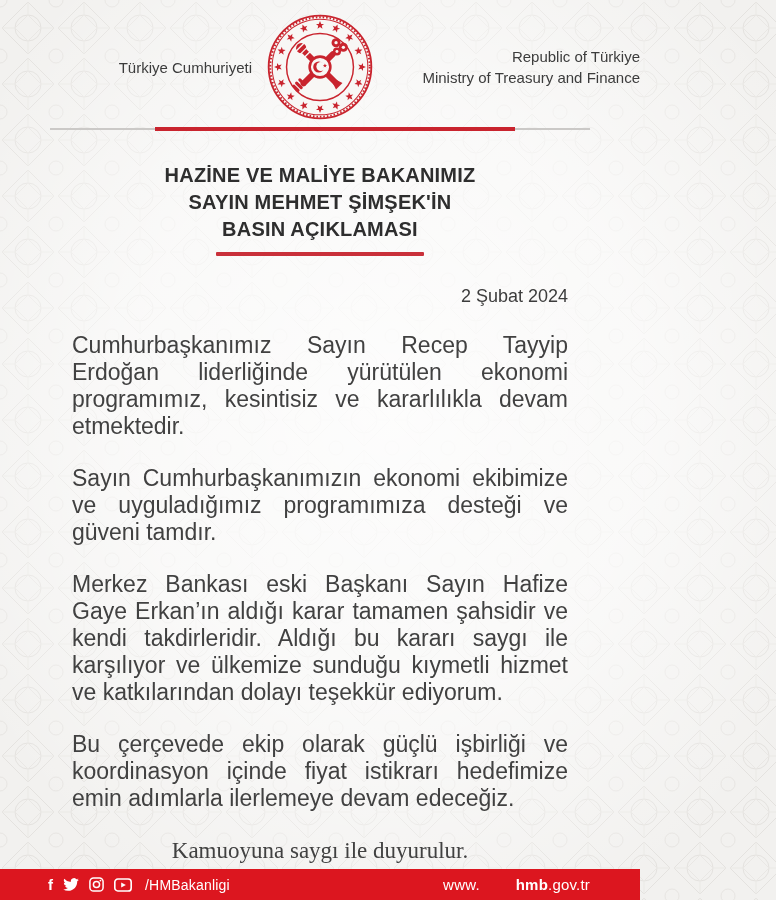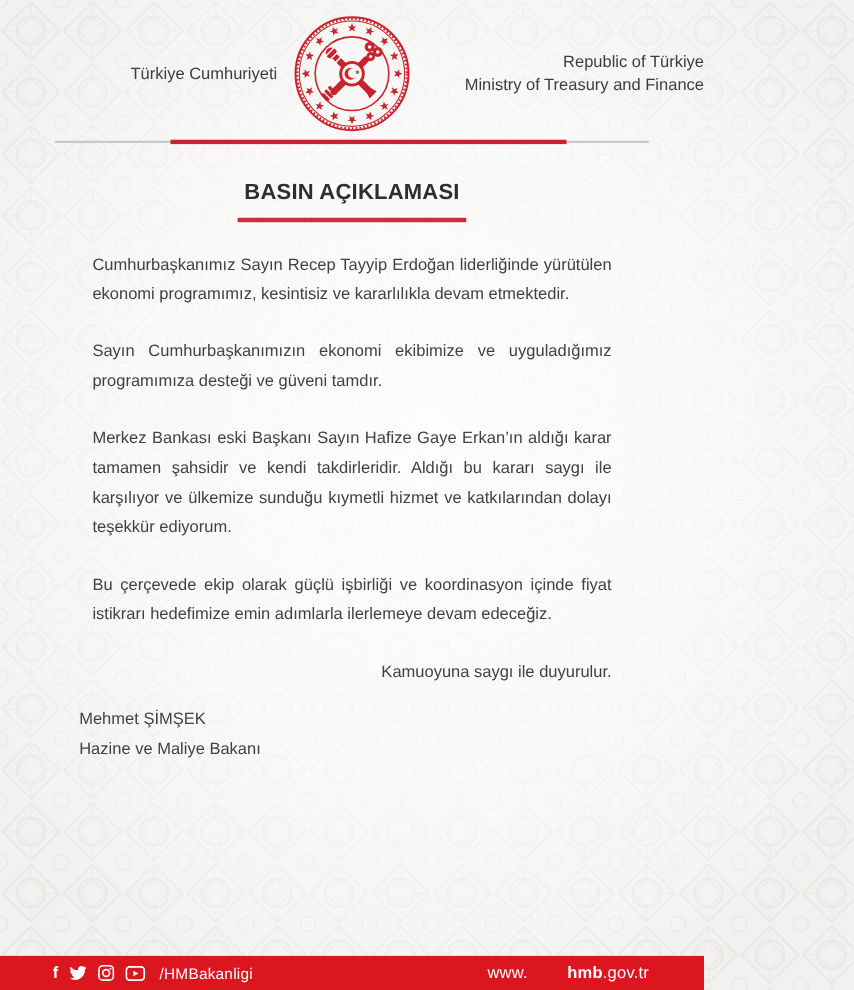--- a/index.html
+++ b/index.html
@@ -25,22 +25,22 @@
   .divider .red-seg{position:absolute;top:-1px;left:calc(50% - 165px);width:360px;height:4px;background:#c9242e;}
 
   
   .title-block{margin-top:32px;text-align:center;}
   .title-line{font-weight:bold;font-size:20px;line-height:27px;color:#2e2e2e;letter-spacing:.2px;}
   .title-underline{width:208px;height:4px;background:#c9303a;margin:9px auto 0;border-radius:1px;}
 
   
   .content{padding:0 72px;color:#414141;}
   .date-line{text-align:right;font-size:18px;color:#3c3c3c;margin-top:30px;}
-  .content p{margin:25px 12px 0;font-size:15px;line-height:27px;text-align:justify;}
-  .content p.no-justify{text-align:right;}
+  .content p{margin:25px 0 0;font-size:23px;line-height:27px;text-align:justify;}
+  .content p.no-justify{text-align:center;font-family:Liberation Serif, serif;}
   .signature{margin-top:16px;font-size:15px;line-height:27px;}
 
   
   .footer{
     position:absolute;left:0;right:0;bottom:0;height:31px;
     background:#dc161f;color:#ffffff;
     display:flex;align-items:center;justify-content:space-between;
     padding:0 50px 0 48px;z-index:2;
   }
   .social{display:flex;align-items:center;gap:10px;}
@@ -147,25 +147,28 @@
         <div>Republic of Türkiye</div>
         <div>Ministry of Treasury and Finance</div>
       </div>
     </div>
 
     <div class="divider">
       <span class="red-seg"></span>
     </div>
 
     <div class="title-block">
+      <div class="title-line">HAZİNE VE MALİYE BAKANIMIZ</div>
+      <div class="title-line">SAYIN MEHMET ŞİMŞEK'İN</div>
       <div class="title-line">BASIN AÇIKLAMASI</div>
       <div class="title-underline"></div>
     </div>
 
     <div class="content">
+      <div class="date-line">2 Şubat 2024</div>
 
       <p>Cumhurbaşkanımız Sayın Recep Tayyip Erdoğan liderliğinde yürütülen ekonomi programımız, kesintisiz ve kararlılıkla devam etmektedir.</p>
       <p>Sayın Cumhurbaşkanımızın ekonomi ekibimize ve uyguladığımız programımıza desteği ve güveni tamdır.</p>
       <p>Merkez Bankası eski Başkanı Sayın Hafize Gaye Erkan’ın aldığı karar tamamen şahsidir ve kendi takdirleridir. Aldığı bu kararı saygı ile karşılıyor ve ülkemize sunduğu kıymetli hizmet ve katkılarından dolayı teşekkür ediyorum.</p>
       <p>Bu çerçevede ekip olarak güçlü işbirliği ve koordinasyon içinde fiyat istikrarı hedefimize emin adımlarla ilerlemeye devam edeceğiz.</p>
       <p class="no-justify">Kamuoyuna saygı ile duyurulur.</p>
 
       <div class="signature">
         <div>Mehmet ŞİMŞEK</div>
         <div>Hazine ve Maliye Bakanı</div>

